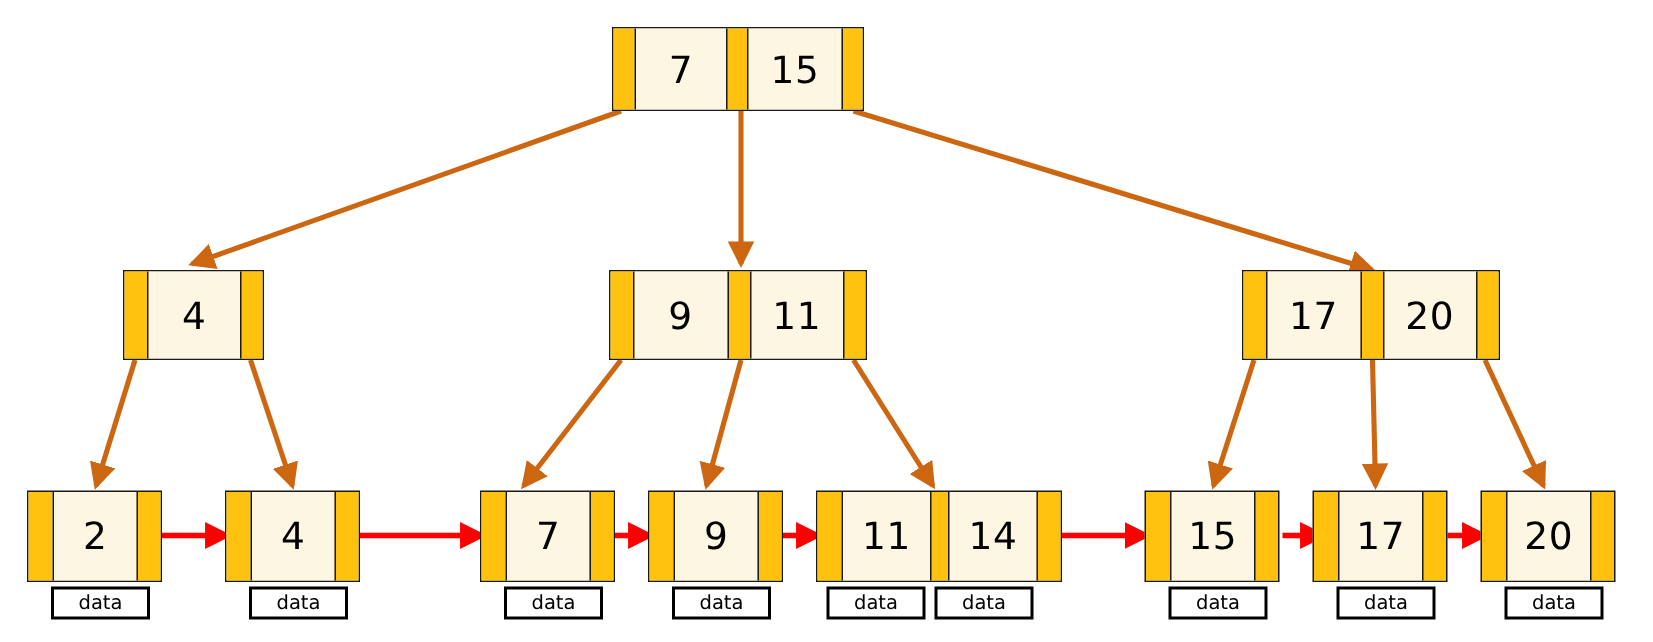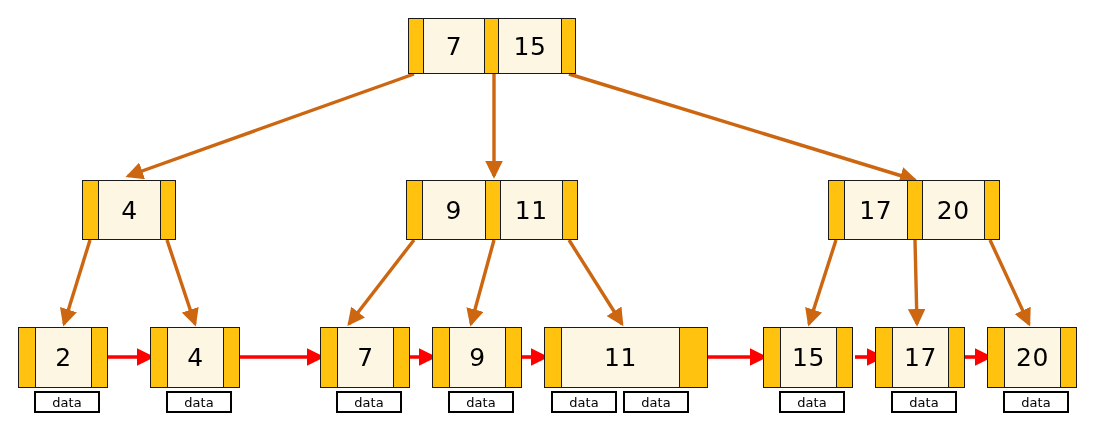--- a/index.html
+++ b/index.html
@@ -175,20 +175,21 @@
     <div class="ptr" style="width:16px;"></div>
     <div class="key">9</div>
     <div class="ptr" style="width:16px;"></div>
   </div>
   <div class="data-box" style="left:448px; top:391px; width:66px; height:22px;">data</div>
 
   <div class="node leaf" style="left:544px; top:327px; width:164px; height:61px;">
     <div class="ptr" style="width:16px;"></div>
     <div class="key" style="width:58px;">11</div>
     <div class="ptr" style="width:12px;"></div>
+    <div class="key" style="width:58px;">14</div>
     <div class="ptr" style="width:16px;"></div>
   </div>
   <div class="data-box" style="left:551px; top:391px; width:66px; height:22px;">data</div>
   <div class="data-box" style="left:623px; top:391px; width:66px; height:22px;">data</div>
 
   <div class="node leaf" style="left:763px; top:327px; width:90px; height:61px;">
     <div class="ptr" style="width:16px;"></div>
     <div class="key">15</div>
     <div class="ptr" style="width:16px;"></div>
   </div>

